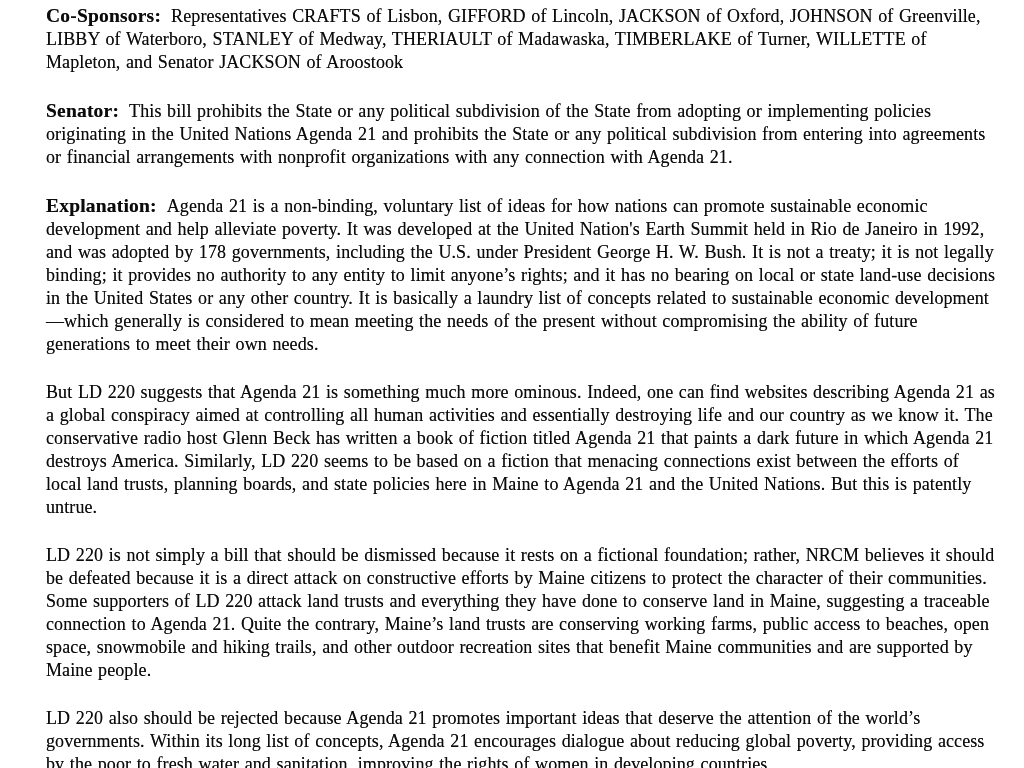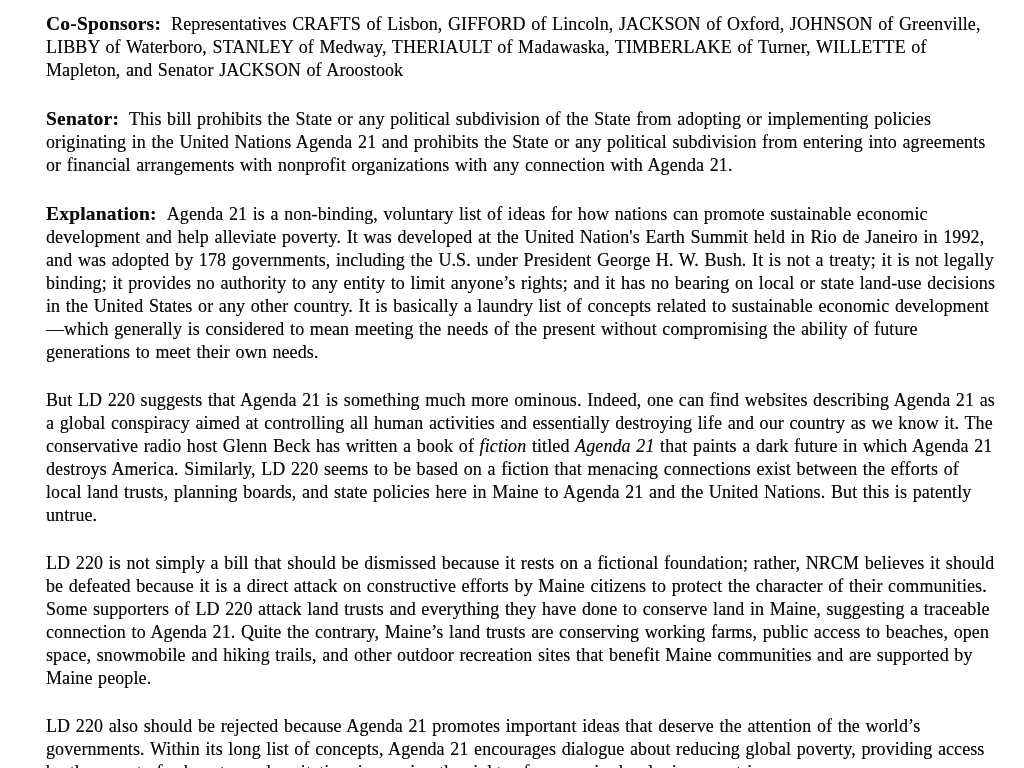--- a/index.html
+++ b/index.html
@@ -20,30 +20,29 @@
     width: 950px;
     color: #0b0b0b;
     font-family: "Liberation Serif", "DejaVu Serif", serif;
     font-size: 18px;
     line-height: 23px;
     letter-spacing: 0.1px;
     word-spacing: 1px;
     text-shadow: 0 0 0.6px rgba(0,0,0,0.55);
   }
   .para {
-    margin: 8px 0 25px 0;
+    margin: 0 0 25px 0;
   }
   .para-label {
     font-weight: 700;
     font-size: 19.5px;
     margin-right: 10px;
     letter-spacing: 0.2px;
   }
   .it {
-    font-style: italic;
   }
 </style>
 </head>
 <body>
 
 <div class="page">
 
   <p class="para">
     <span class="para-label">Co-Sponsors:</span><span>Representatives CRAFTS of Lisbon, GIFFORD of Lincoln, JACKSON of Oxford, JOHNSON of Greenville, LIBBY of Waterboro, STANLEY of Medway, THERIAULT of Madawaska, TIMBERLAKE of Turner, WILLETTE of Mapleton, and Senator JACKSON of Aroostook</span>
   </p>

